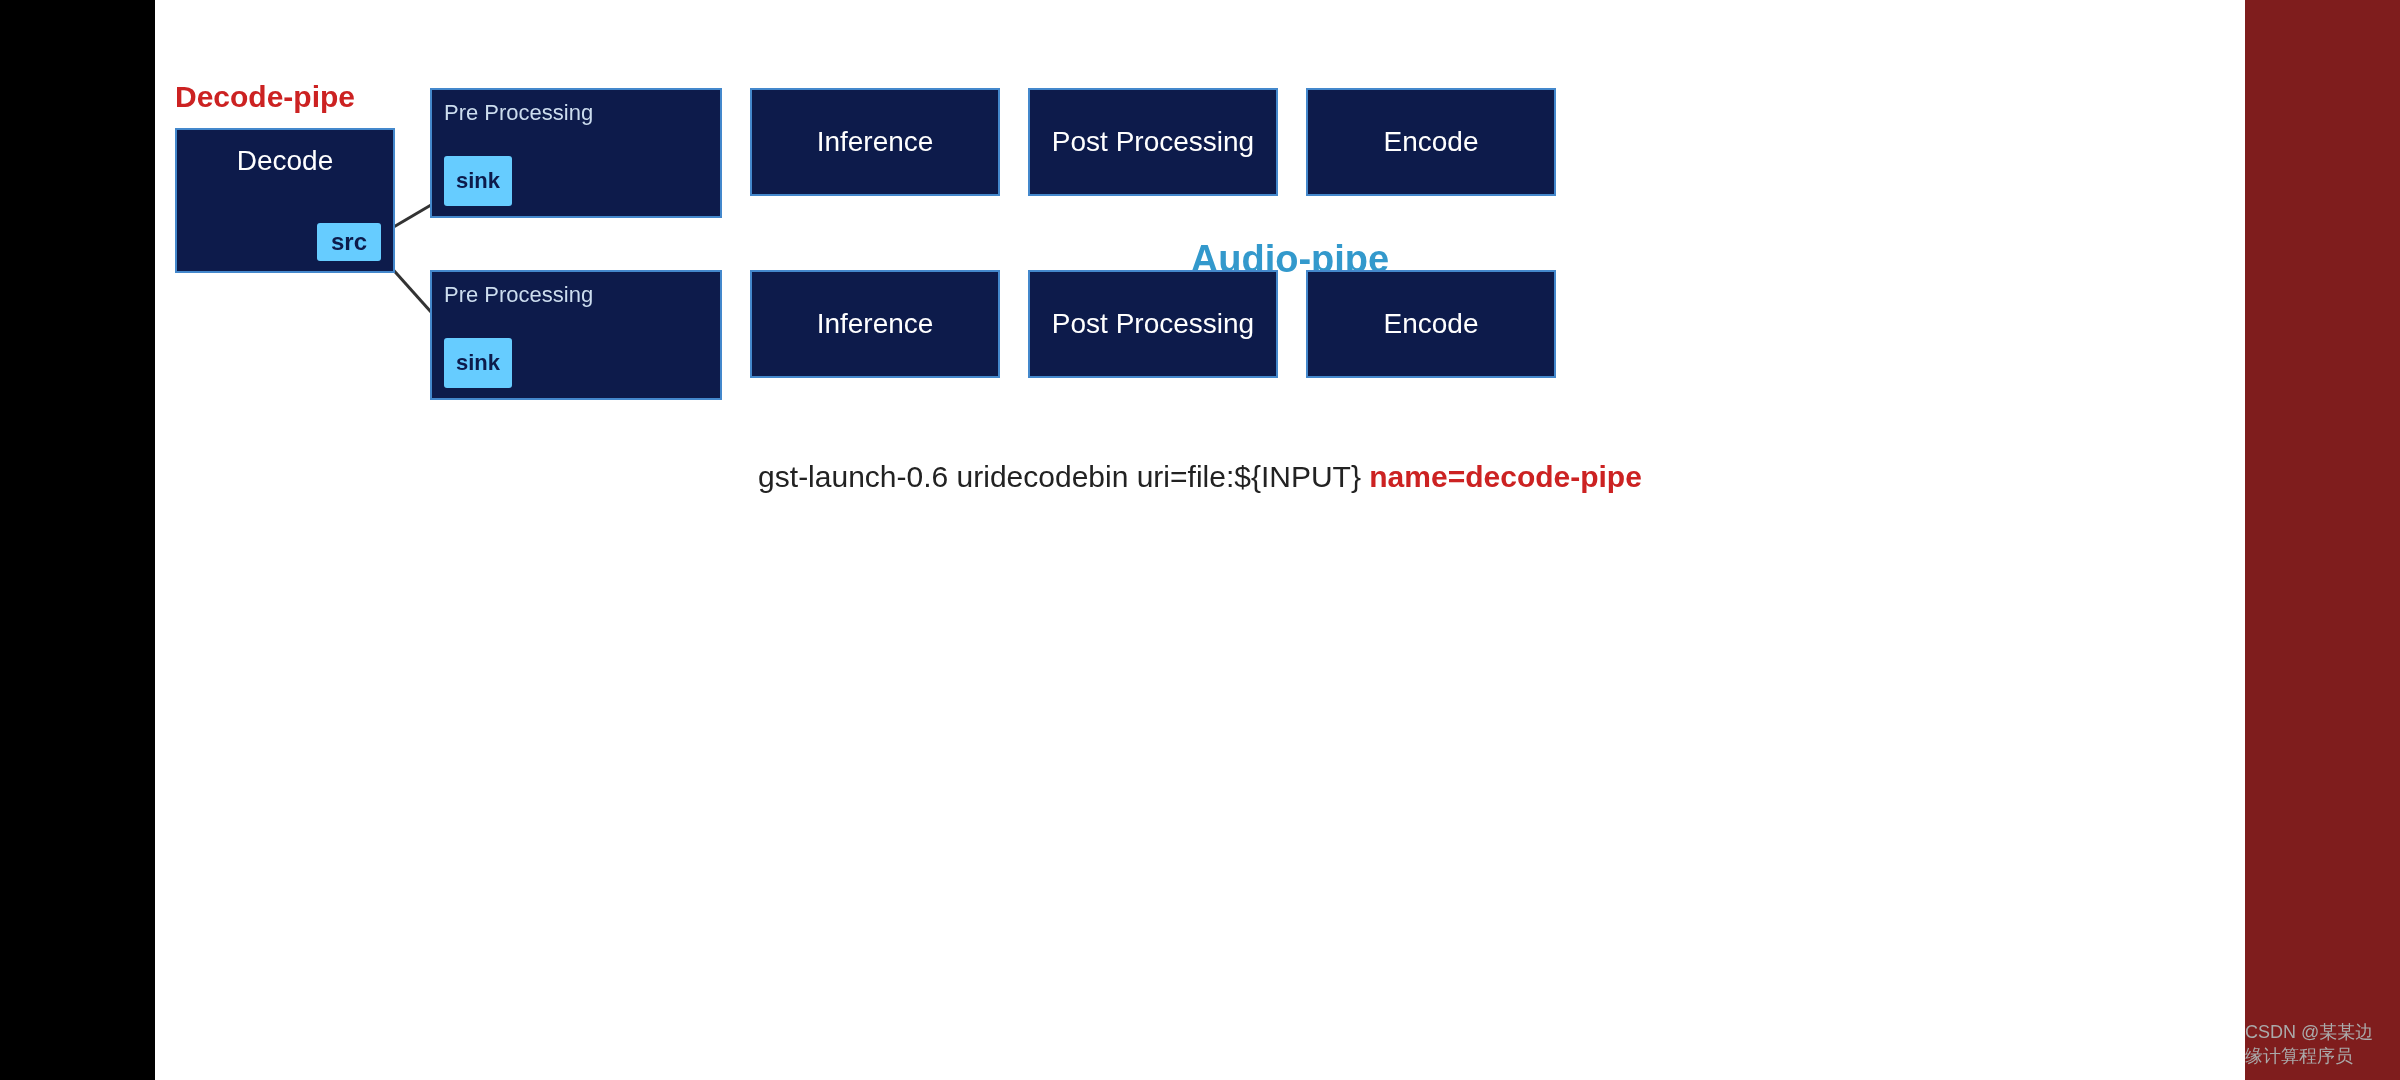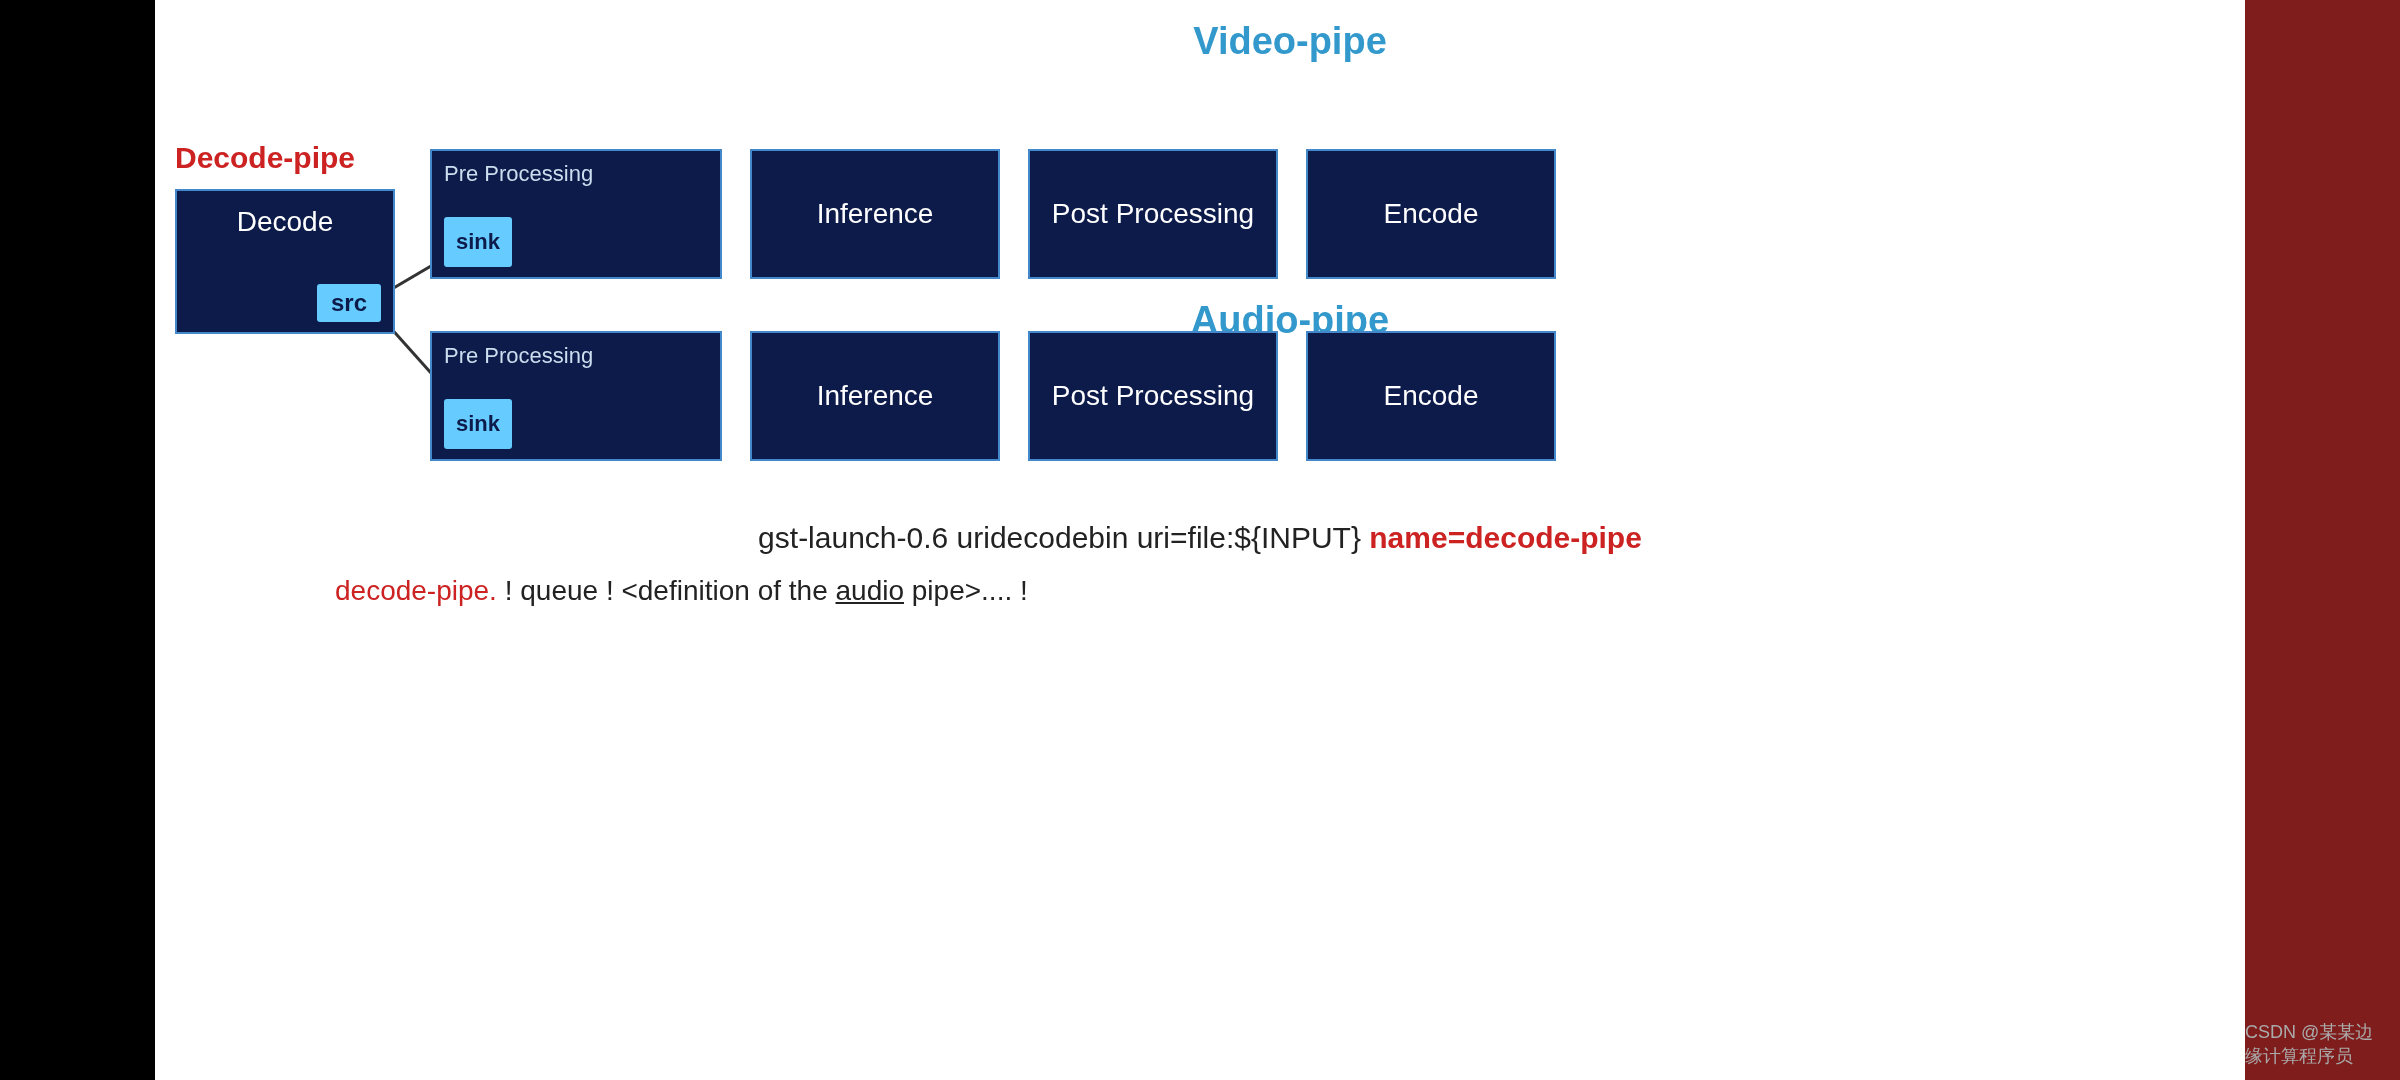--- a/index.html
+++ b/index.html
@@ -142,21 +142,21 @@
       background: #66ccff;
       color: #0d1b4b;
       font-size: 22px;
       font-weight: bold;
       padding: 12px 12px;
       border-radius: 3px;
     }
 
     .pipe-box-center {
       width: 250px;
-      height: 130px;
+      height: 108px;
       background: #0d1b4b;
       border: 2px solid #4488cc;
       display: flex;
       align-items: center;
       justify-content: center;
     }
 
     .pipe-box-center-label {
       color: white;
       font-size: 28px;
@@ -219,21 +219,20 @@
       text-decoration: underline;
     }
   </style>
 </head>
 <body>
 
 <div class="side-panel-left"></div>
 
 <div class="main-content">
 
-  <div class="video-pipe-title">Video-pipe</div>
 
   <div class="diagram-area">
 
     <svg class="arrows-svg">
 
       <defs>
         <marker id="arrowhead" markerWidth="10" markerHeight="7" refX="10" refY="3.5" orient="auto">
           <polygon points="0 0, 10 3.5, 0 7" fill="#333"></polygon>
         </marker>
       </defs>
@@ -294,23 +293,20 @@
 
   </div>
 
   <div class="bottom-section">
 
     <div class="cmd-line">
       <span>gst-launch-0.6 uridecodebin  uri=file:${INPUT} </span><span class="cmd-highlight">name=decode-pipe</span>
     </div>
 
 
-    <div class="pipe-line">
-      <span>decode-pipe.</span><span class="black-text"> ! queue ! &lt;definition of the </span><span class="black-text underline-text">audio</span><span class="black-text"> pipe&gt;....  !</span>
-    </div>
 
   </div>
 
 </div>
 
 <div class="side-panel-right">
   <div class="watermark">CSDN @某某边缘计算程序员</div>
 </div>
 
 </body></html>

